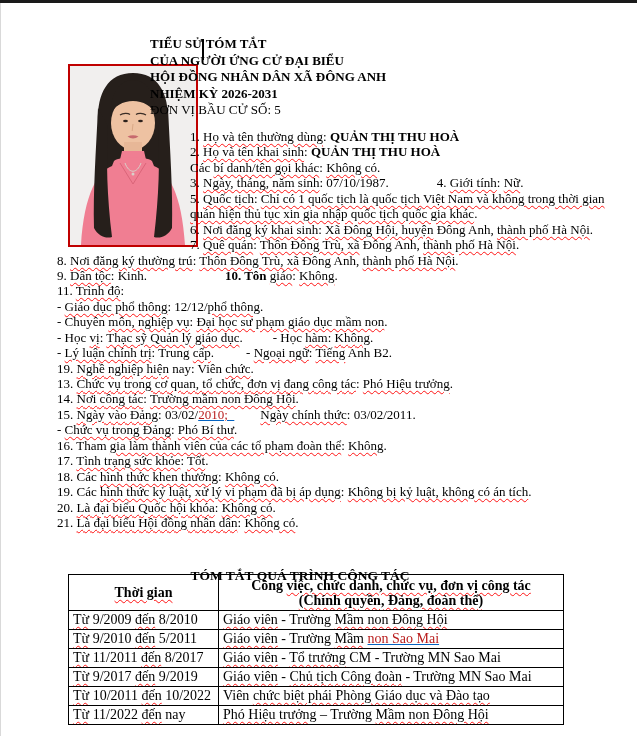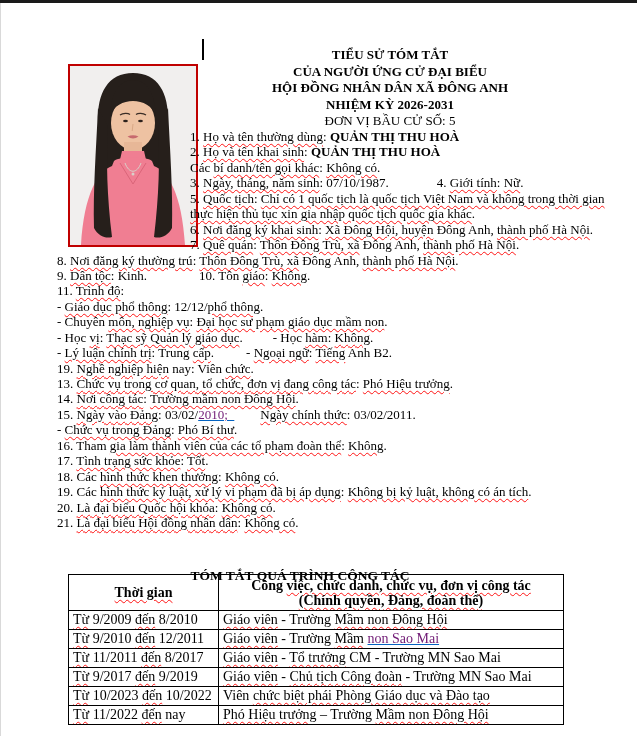--- a/index.html
+++ b/index.html
@@ -3,29 +3,29 @@
 <meta charset="utf-8">
 <style>
   html,body{margin:0;padding:0;background:#fff;}
   .page{position:relative;width:637px;height:736px;background:#ffffff;overflow:hidden;
         font-family:"Liberation Serif","DejaVu Serif",serif;font-size:13px;color:#000;}
   .top-bar{position:absolute;top:0;left:0;width:637px;height:3px;background:#1a1a1a;}
   .left-edge{position:absolute;top:3px;left:0;width:1px;height:733px;background:#d9d9d9;}
   .text-cursor{position:absolute;left:202px;top:39px;width:1.5px;height:21px;background:#000;}
   .photo-frame{position:absolute;left:68px;top:64px;width:126px;height:179px;border:2px solid #c00000;}
   .photo-frame svg{display:block;}
-  .title-block{position:absolute;top:36px;left:150px;width:480px;text-align:center;line-height:16.6px;margin-top:11px;}
+  .title-block{position:absolute;top:36px;left:150px;width:480px;text-align:left;line-height:16.6px;}
   .title-block .tline{white-space:nowrap;}
   .b{font-weight:bold;}
   .doc-body{position:absolute;top:129px;left:57px;width:576px;}
   .line{height:15.45px;line-height:15.45px;white-space:nowrap;}
   .line.ind{margin-left:133px;}
   .sq{text-decoration-line:underline;text-decoration-style:wavy;text-decoration-color:#ff1414;
       text-decoration-thickness:1px;text-underline-offset:2px;}
-  .bl{color:#701a75;text-decoration-line:underline;text-decoration-style:solid;
+  .bl{color:#b91c1c;text-decoration-line:underline;text-decoration-style:solid;
       text-decoration-color:#0563c1;}
   .section-heading{position:absolute;top:568px;left:57px;width:486px;text-align:center;
       font-weight:bold;font-size:13.5px;}
   table.work{position:absolute;top:574px;left:68px;width:496px;border-collapse:collapse;
       table-layout:fixed;font-size:14px;}
   table.work th,table.work td{border:1px solid #000;overflow:hidden;white-space:nowrap;}
   table.work th{font-weight:bold;text-align:center;height:33px;line-height:15px;padding:1px 2px;}
   table.work td{height:18px;line-height:18px;padding:0 4px;margin-left:36px;}
   table.work .col-time{width:145px;}
 </style>
@@ -80,25 +80,25 @@
       <div class="tline b">NHIỆM KỲ 2026-2031</div>
       <div class="tline">ĐƠN VỊ BẦU CỬ SỐ: 5</div>
     </div>
 
   <div class="doc-body">
       <div class="line ind"><span>1. </span><span class="sq">Họ và tên thường dùng</span><span>: </span><span class="b">QUẢN THỊ THU HOÀ</span></div>
       <div class="line ind"><span>2. </span><span class="sq">Họ và tên khai sinh</span><span>: </span><span class="b">QUẢN THỊ THU HOÀ</span></div>
       <div class="line ind"><span>Các </span><span class="sq">bí danh/tên gọi khác</span><span>: </span><span class="sq">Không có</span><span>.</span></div>
       <div class="line ind"><span>3. </span><span class="sq">Ngày, tháng, năm sinh</span><span>: 07/10/1987.</span><span style="margin-left: 48px;">4. </span><span class="sq">Giới tính</span><span>: </span><span class="sq">Nữ</span><span>.</span></div>
       <div class="line ind"><span>5. </span><span class="sq">Quốc tịch</span><span>: </span><span class="sq">Chỉ có 1 quốc tịch là quốc tịch Việt Nam và không trong thời gian</span></div>
-      <div class="line ind"><span class="sq">thực hiện thủ tục xin gia nhập quốc tịch quốc gia khác</span><span>.</span></div>
+      <div class="line ind"><span class="sq">quán hiện thủ tục xin gia nhập quốc tịch quốc gia khác</span><span>.</span></div>
       <div class="line ind"><span>6. </span><span class="sq">Nơi đăng ký khai sinh</span><span>: </span><span class="sq">Xã Đông Hội, huyện</span><span> Đông Anh, </span><span class="sq">thành phố Hà Nội</span><span>.</span></div>
       <div class="line ind"><span>7. </span><span class="sq">Quê quán</span><span>: </span><span class="sq">Thôn Đông Trù, xã</span><span> Đông Anh, </span><span class="sq">thành phố Hà Nội</span><span>.</span></div>
       <div class="line"><span>8. </span><span class="sq">Nơi đăng ký thường trú</span><span>: </span><span class="sq">Thôn Đông Trù, xã</span><span> Đông Anh, </span><span class="sq">thành phố Hà Nội</span><span>.</span></div>
-      <div class="line"><span>9. </span><span class="sq">Dân tộc</span><span>: Kinh.</span><span style="margin-left: 52px;">10. Tôn </span><span class="sq">giáo</span><span>: </span><span class="sq">Không</span><span>.</span></div>
+      <div class="line"><span>9. </span><span class="sq">Dân tộc</span><span>: Kinh.</span><span style="margin-left: 78px; font-weight: bold;">10. Tôn </span><span class="sq">giáo</span><span>: </span><span class="sq">Không</span><span>.</span></div>
       <div class="line"><span>11. </span><span class="sq">Trình độ</span><span>:</span></div>
       <div class="line"><span>- </span><span class="sq">Giáo dục phổ thông</span><span>: 12/12/</span><span class="sq">phổ thông</span><span>.</span></div>
       <div class="line"><span>- Chuyên </span><span class="sq">môn, nghiệp vụ</span><span>: </span><span class="sq">Đại học sư phạm giáo dục mầm non</span><span>.</span></div>
       <div class="line"><span>- Học </span><span class="sq">vị</span><span>: </span><span class="sq">Thạc sỹ Quản lý giáo dục</span><span>.</span><span style="margin-left: 30px;">- Học </span><span class="sq">hàm</span><span>: </span><span class="sq">Không</span><span>.</span></div>
       <div class="line"><span>- </span><span class="sq">Lý luận chính trị</span><span>: Trung </span><span class="sq">cấp</span><span>.</span><span style="margin-left: 32px;">- </span><span class="sq">Ngoại ngữ</span><span>: </span><span class="sq">Tiếng</span><span> Anh B2.</span></div>
       <div class="line"><span>19. </span><span class="sq">Nghề nghiệp hiện</span><span> nay: Viên </span><span class="sq">chức</span><span>.</span></div>
       <div class="line"><span>13. </span><span class="sq">Chức vụ trong cơ quan, tổ chức, đơn vị đang công tác</span><span>: </span><span class="sq">Phó Hiệu trưởng</span><span>.</span></div>
       <div class="line"><span>14. </span><span class="sq">Nơi công tác</span><span>: </span><span class="sq">Trường mầm non Đông Hội</span><span>.</span></div>
       <div class="line"><span>15. </span><span class="sq">Ngày vào Đảng</span><span>: 03/02/</span><span class="bl">2010;&nbsp;&nbsp;</span><span class="sq" style="margin-left: 26px; text-align: right;">Ngày chính thức</span><span>: 03/02/2011.</span></div>
       <div class="line"><span>- </span><span class="sq">Chức vụ trong Đảng</span><span>: </span><span class="sq">Phó Bí thư</span><span>.</span></div>
@@ -123,33 +123,33 @@
             <div><span class="sq">(Chính quyền, Đảng, đoàn thể)</span></div>
           </th>
       </tr>
     </thead>
     <tbody>
         <tr>
           <td class="col-time"><span class="sq">Từ</span><span> 9/2009 </span><span class="sq">đến</span><span> 8/2010</span></td>
           <td><span class="sq">Giáo viên</span><span> - Trường </span><span class="sq">Mầm non Đông Hội</span></td>
         </tr>
         <tr>
-          <td class="col-time"><span class="sq">Từ</span><span> 9/2010 </span><span class="sq">đến</span><span> 12/2011</span></td>
+          <td class="col-time"><span class="sq">Từ</span><span> 9/2010 </span><span class="sq">đến</span><span> 5/2011</span></td>
           <td><span class="sq">Giáo viên</span><span> - Trường </span><span class="sq">Mầm</span><span> </span><span class="bl">non Sao Mai</span></td>
         </tr>
         <tr>
           <td class="col-time"><span class="sq">Từ</span><span> 11/2011 </span><span class="sq">đến</span><span> 8/2017</span></td>
           <td><span class="sq">Giáo viên</span><span> - </span><span class="sq">Tổ trưởng</span><span> CM - Trường MN Sao Mai</span></td>
         </tr>
         <tr>
           <td class="col-time"><span class="sq">Từ</span><span> 9/2017 </span><span class="sq">đến</span><span> 9/2019</span></td>
           <td><span class="sq">Giáo viên</span><span> - </span><span class="sq">Chủ tịch Công đoàn</span><span> - Trường MN Sao Mai</span></td>
         </tr>
         <tr>
-          <td class="col-time"><span class="sq">Từ</span><span> 10/2023 </span><span class="sq">đến</span><span> 10/2022</span></td>
+          <td class="col-time"><span class="sq">Từ</span><span> 10/2011 </span><span class="sq">đến</span><span> 10/2022</span></td>
           <td><span>Viên </span><span class="sq">chức biệt phái Phòng Giáo dục và Đào tạo</span></td>
         </tr>
         <tr>
           <td class="col-time"><span class="sq">Từ</span><span> 11/2022 </span><span class="sq">đến</span><span> nay</span></td>
           <td><span class="sq">Phó Hiệu trưởng</span><span> – Trường </span><span class="sq">Mầm non Đông Hội</span></td>
         </tr>
       </tbody>
   </table>
 </div>
 

